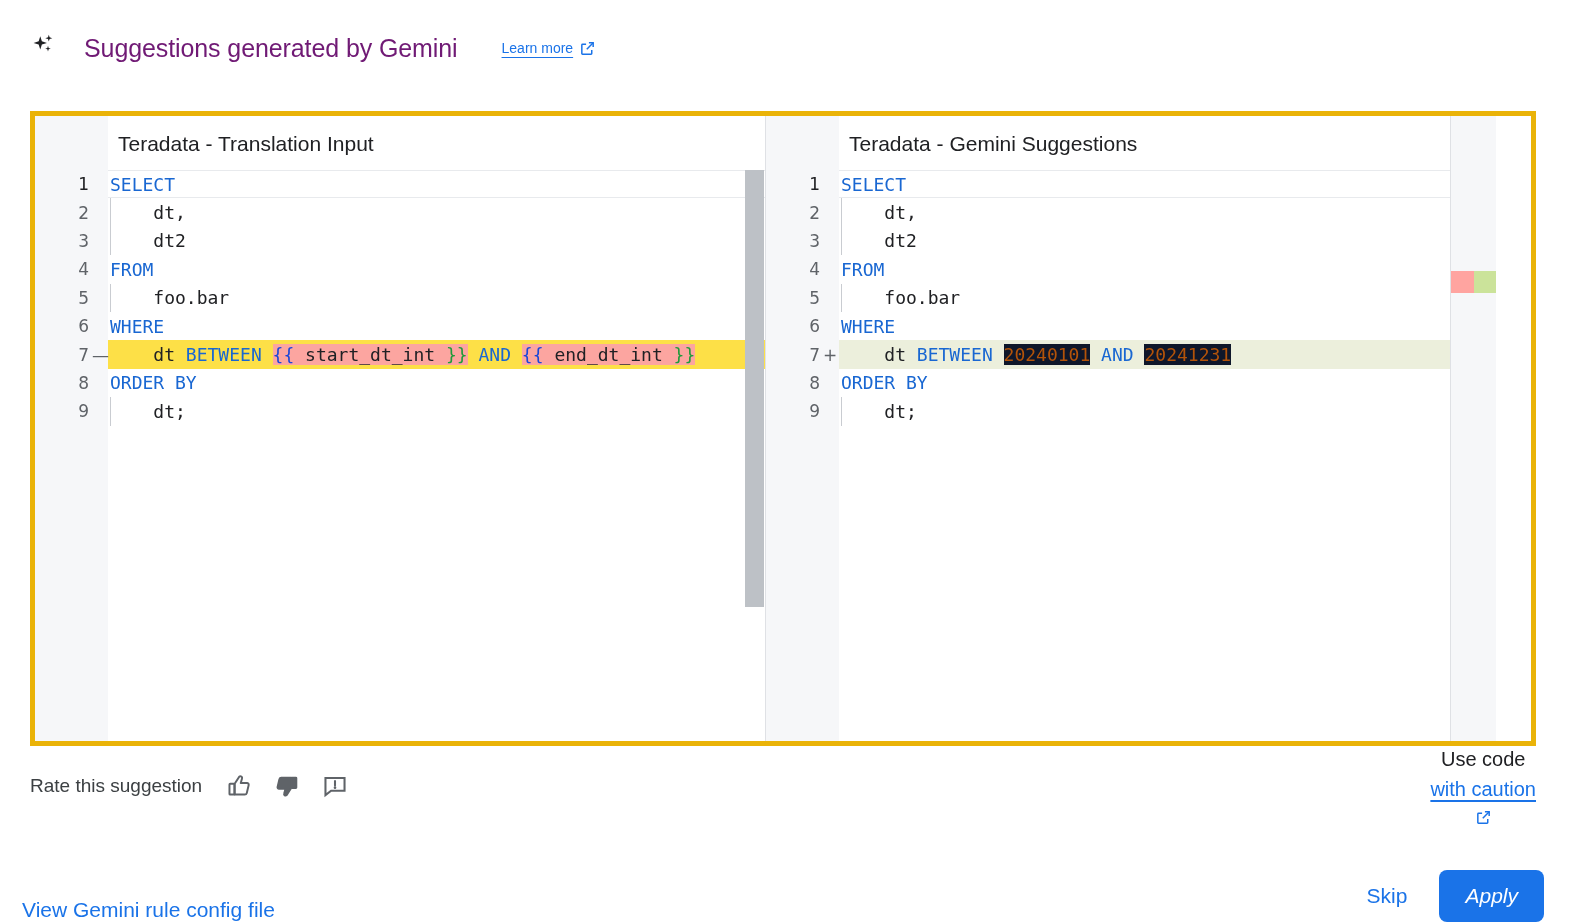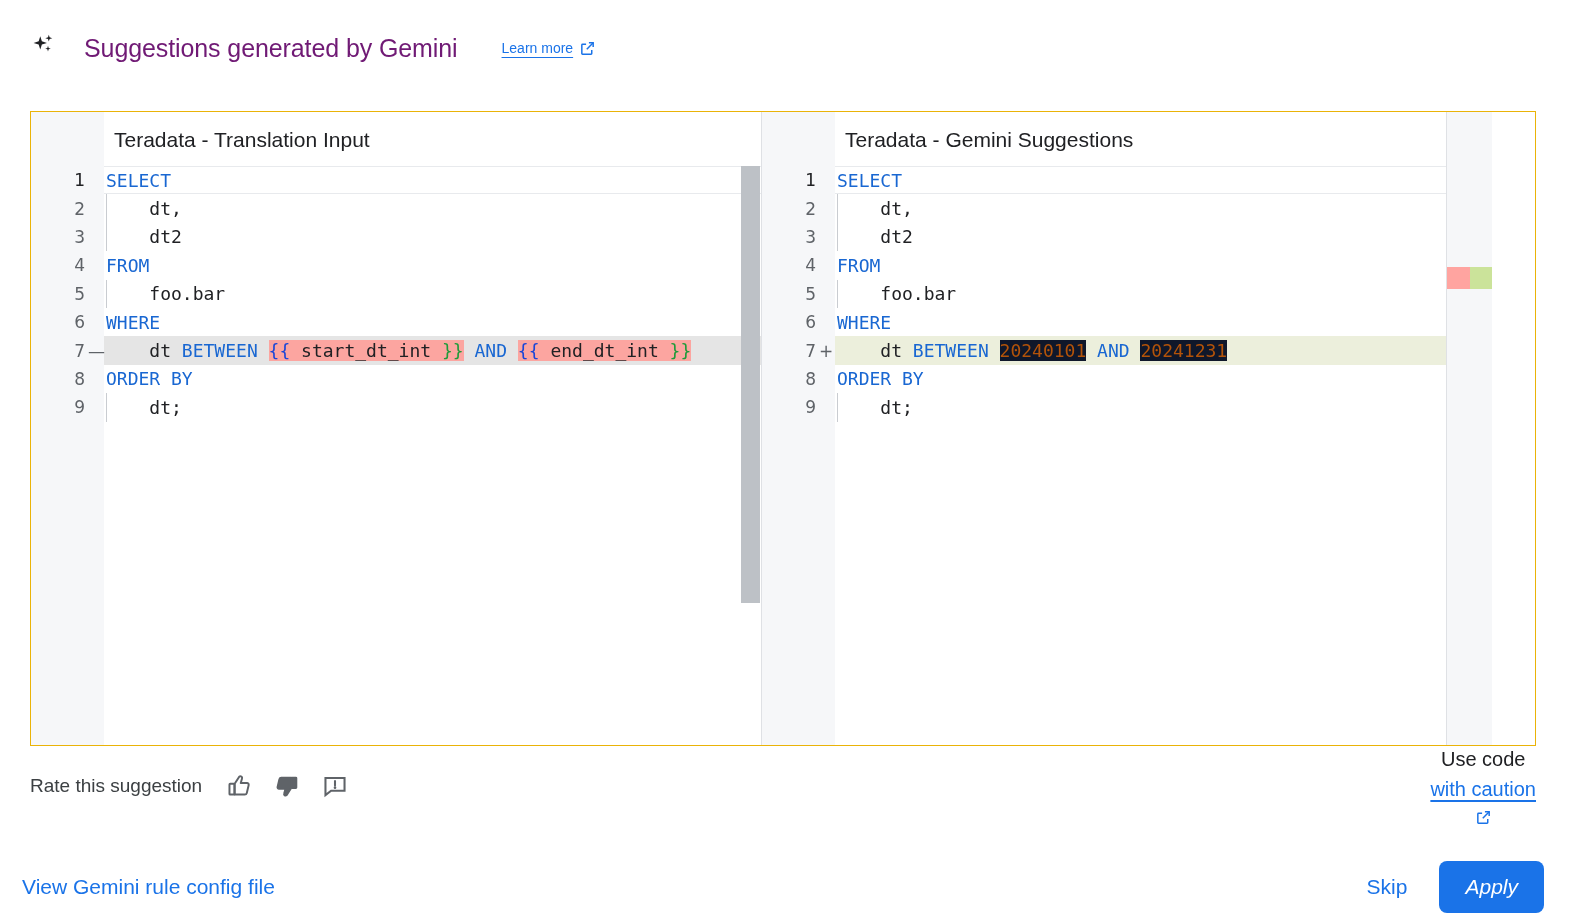--- a/index.html
+++ b/index.html
@@ -45,21 +45,21 @@
     text-decoration: underline;
     text-underline-offset: 4px;
   }
   .ext-icon { width: 17px; height: 17px; display: block; }
 
   
   .editor-frame {
     position: absolute;
     left: 30px; top: 111px;
     width: 1506px; height: 635px;
-    border: 1px solid #eab308;
+    border: 5px solid #eab308;
     background: #ffffff;
     display: flex;
     overflow: hidden;
   }
   .pane {
     position: relative;
     height: 100%;
     overflow: hidden;
   }
   .pane-left  { width: 730px; }
@@ -116,21 +116,21 @@
     position: relative;
     height: 100%;
     display: flex;
     align-items: center;
     padding-left: 2px;
     overflow: hidden;
   }
   .code-text .inner { position: relative; z-index: 2; }
 
   
-  .row-del .code-text { background: #e5e5e5; }
+  .row-del .code-text { background: #fde047; }
   .row-add .code-text { background: #ecefdc; }
 
   
   .w-del { background: #fca5a0; }
   .w-add { background: #0f172a; }
 
   
   .row-current .code-text::before {
     content: "";
     position: absolute; left: 0; right: 0; top: 0; height: 1px;
@@ -202,21 +202,21 @@
   }
   .caution-link {
     color: #1a73e8; text-decoration: underline; text-underline-offset: 4px;
     cursor: pointer;
   }
 
   
   .footer {
     position: absolute;
     left: 0; top: 852px; width: 1572px; height: 70px;
-    display: flex; align-items: center;
+    display: flex; align-items: flex-end;
   }
   .config-link {
     margin-left: 22px;
     color: #1a73e8; font-size: 21px; cursor: pointer;
     text-decoration: none;
   }
   .footer-right {
     margin-left: auto; margin-right: 28px;
     display: flex; align-items: center; gap: 22px;
   }

